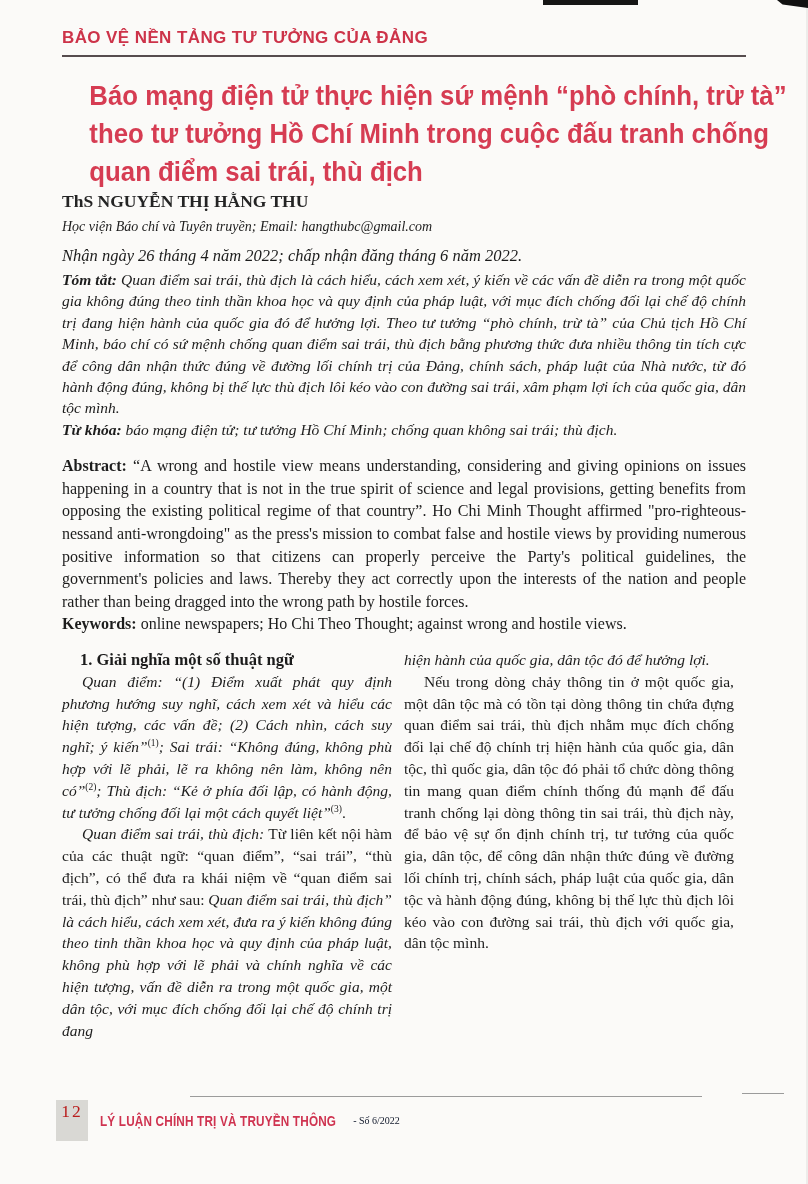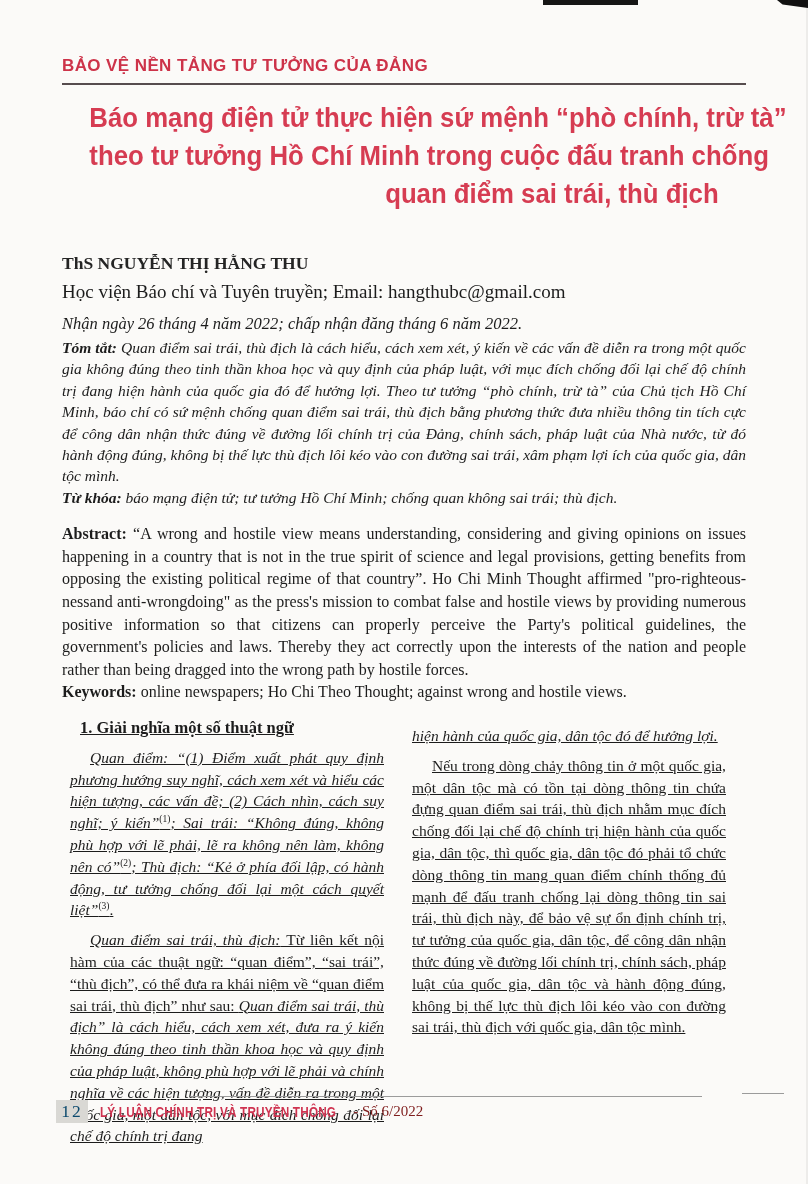--- a/index.html
+++ b/index.html
@@ -11,58 +11,58 @@
     font-family:"Liberation Serif","DejaVu Serif",serif;
     color:#1c1c1c;
   }
   .content{margin:0 62px;}
   
   .mark-top-bar{position:absolute;left:543px;top:0;width:95px;height:5px;background:#161616;}
   .mark-top-corner{position:absolute;left:777px;top:0;width:31px;height:8px;background:#111;clip-path:polygon(0 0,100% 0,100% 100%,18% 55%);}
   .edge-right{position:absolute;right:0;top:0;bottom:0;width:2px;background:rgba(60,60,60,0.07);}
   
   .section-header{
-    padding-top:56px;
+    padding-top:28px;
     font-family:"Liberation Sans","DejaVu Sans",sans-serif;
     font-weight:bold;font-size:17px;letter-spacing:.4px;
     color:#cd3349;
   }
   .header-rule{margin-top:7px;border-bottom:2px solid #564c4e;}
   
-  .title{margin-top:14px;text-align:right;color:#d63c52;
+  .title{margin-top:20px;text-align:left;color:#d63c52;
     font-family:"Liberation Sans","DejaVu Sans",sans-serif;font-weight:bold;
     font-size:28px;line-height:38px;}
   .title-line{transform:scaleX(.92);transform-origin:50% 50%;white-space:nowrap;}
   
-  .author{margin-top:40px;font-weight:bold;font-size:17.5px;color:#242424;}
-  .affiliation{margin-top:7px;font-size:19px;}
+  .author{font-weight:bold;font-size:17.5px;color:#242424;}
+  .affiliation{margin-top:7px;font-size:14px;font-style:italic;}
   .dates{margin-top:11px;font-size:16.5px;font-style:italic;}
   
   .tomtat{margin-top:3px;font-style:italic;font-size:15.5px;line-height:21.4px;text-align:justify;}
   .tomtat .lbl{font-weight:bold;}
   .abstract{margin-top:15px;font-size:16px;line-height:22.6px;text-align:justify;}
   .abstract .lbl{font-weight:bold;}
   
-  .columns{margin-top:13px;display:flex;gap:12px;text-decoration:underline;}
+  .columns{margin-top:13px;display:flex;gap:12px;}
   .col{width:330px;font-size:15.5px;line-height:21.8px;text-align:justify;}
   .col-heading{font-weight:bold;font-size:16.5px;text-indent:18px;}
-  .para{text-indent:20px;margin:8px;}
+  .para{text-indent:20px;margin:0;}
   .para.noindent{text-indent:0;}
   .it{font-style:italic;}
   .sup{vertical-align:super;font-size:9.5px;line-height:0;}
   
   .footer-rule{position:absolute;left:190px;top:1096px;width:512px;border-bottom:1.5px solid #9b9b9b;}
   .footer-dash{position:absolute;left:742px;top:1093px;width:42px;border-bottom:1.5px solid #9b9b9b;}
   .footer{position:absolute;left:56px;top:1100px;display:flex;align-items:center;}
-  .page-num{display:inline-block;min-width:32px;height:23px;background:#d9d8d4;
-    color:#0c4a6e;font-size:17.5px;text-align:center;line-height:23px;letter-spacing:2px;}
+  .page-num{display:inline-block;min-width:32px;height:41px;background:#d9d8d4;
+    color:#b91c1c;font-size:17.5px;text-align:center;line-height:23px;letter-spacing:2px;}
   .journal{margin-left:12px;font-family:"Liberation Sans","DejaVu Sans",sans-serif;
     font-weight:bold;font-size:14px;color:#cf3350;letter-spacing:.2px;
     transform:scaleX(.84);transform-origin:0 50%;white-space:nowrap;}
-  .issue{margin-left:-28px;font-size:15px;color:#7f1d1d;white-space:nowrap;}
+  .issue{margin-left:-28px;font-size:10px;color:#0f172a;white-space:nowrap;}
 </style>
 </head>
 <body>
 
 <div class="page">
 
   <div class="mark-top-bar"></div>
   <div class="mark-top-corner"></div>
   <div class="edge-right"></div>
 

